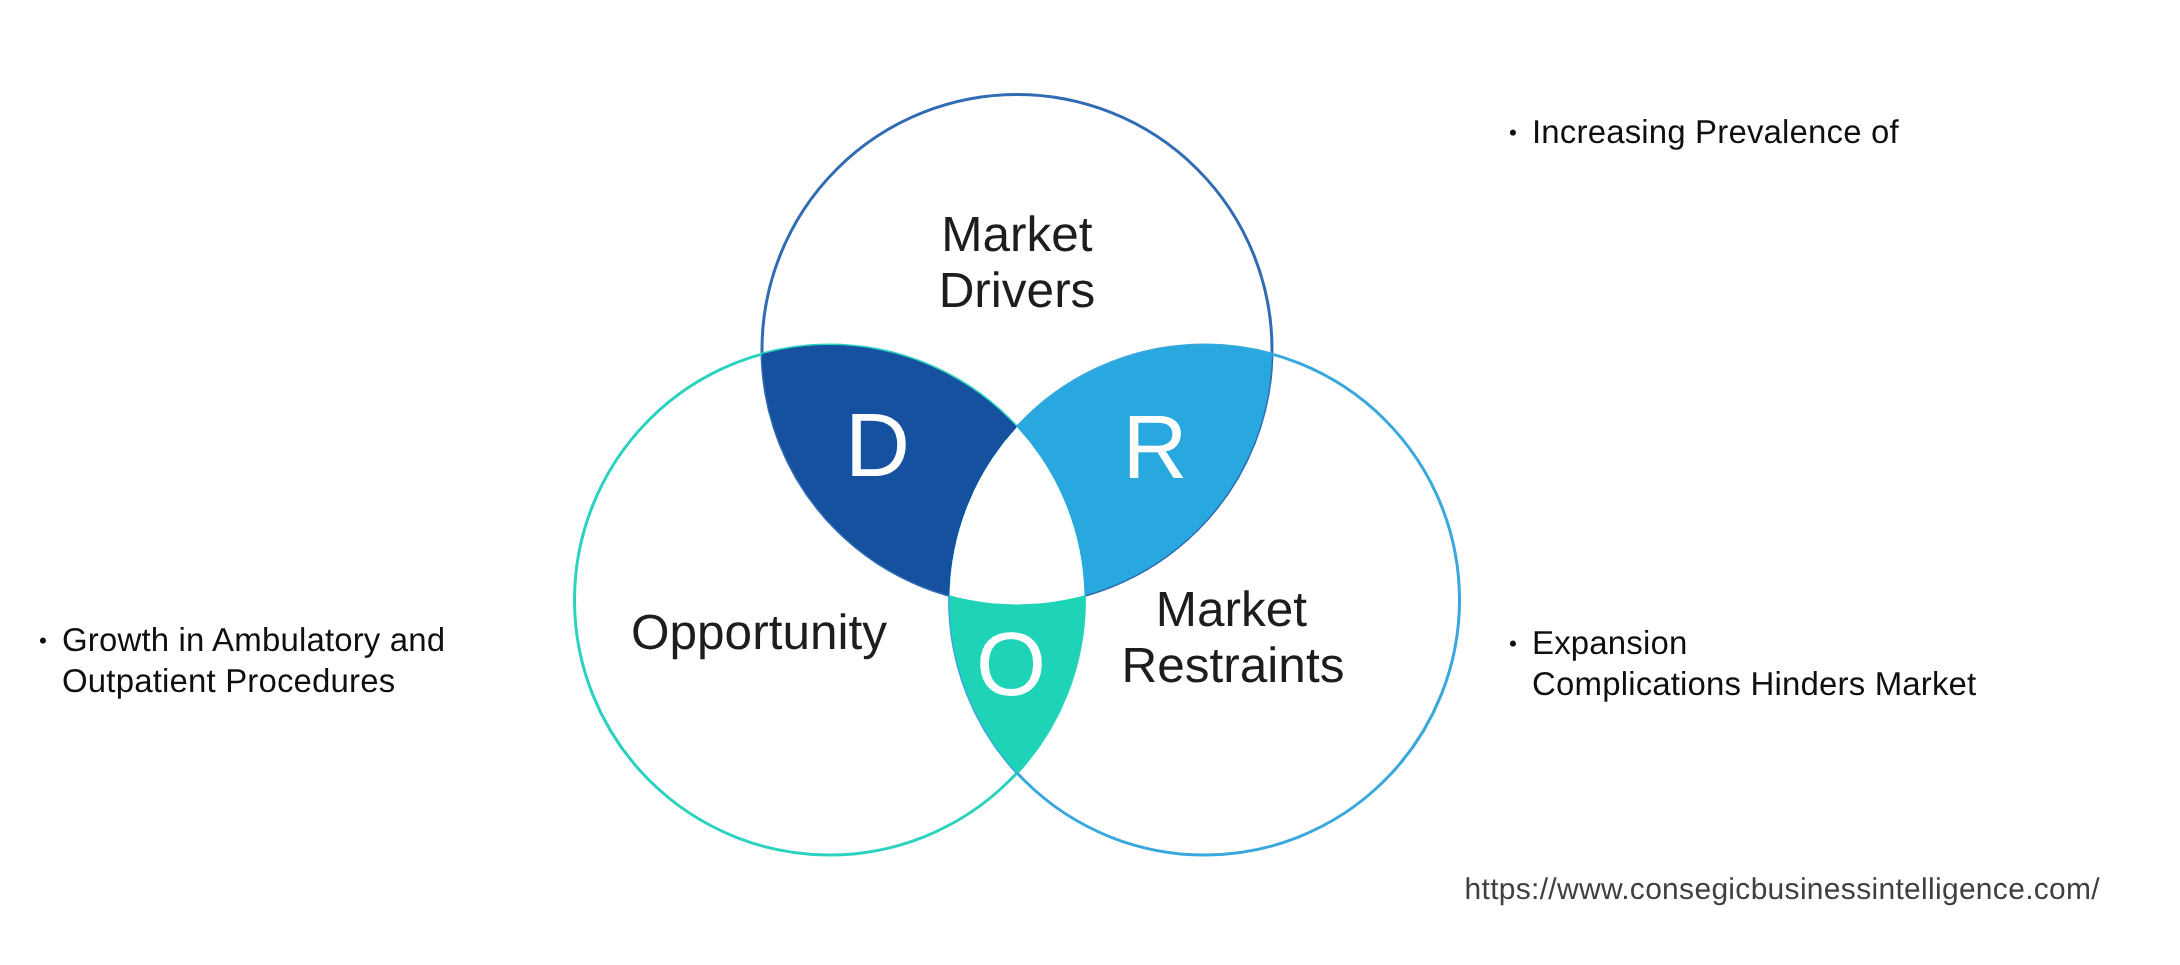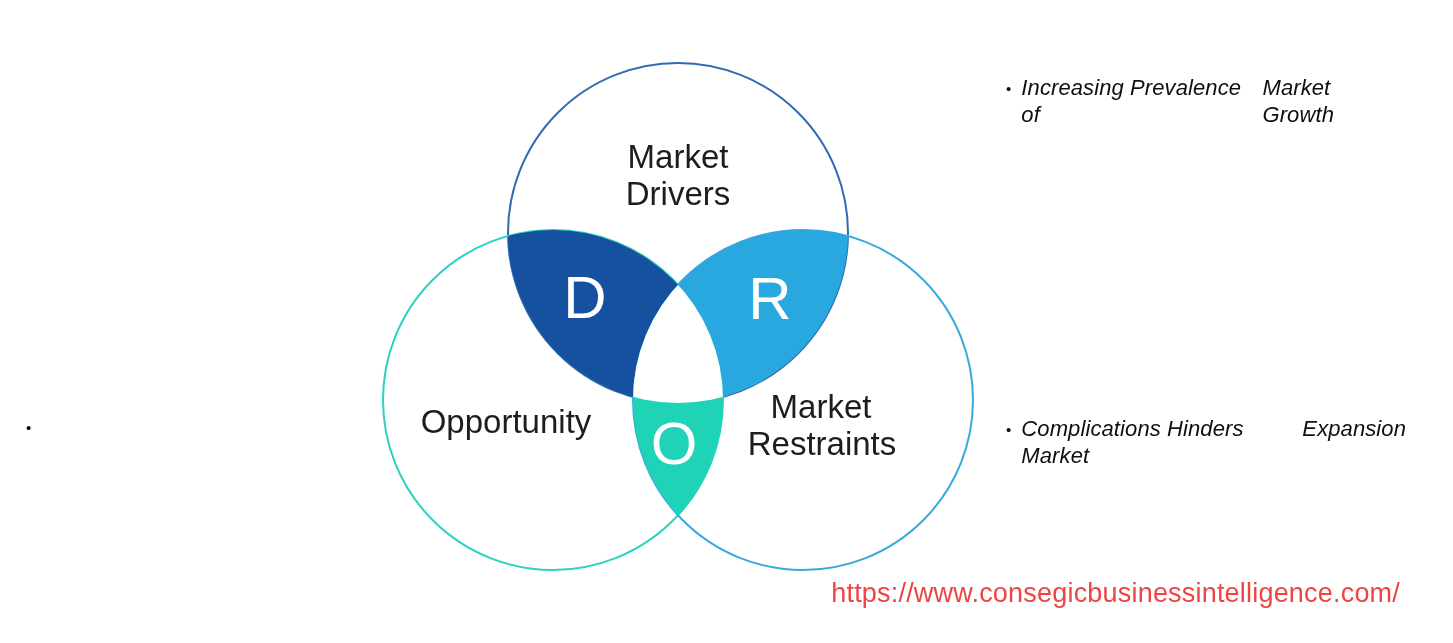--- a/index.html
+++ b/index.html
@@ -43,29 +43,29 @@
     letter-spacing: 0.1px;
   }
   .note .bullet {
     font-size: 15px;
     line-height: 27px;
     padding-top: 1px;
     flex: 0 0 auto;
   }
   .note .lines {
     display: flex;
-    font-style: italic;
+    flex-direction: column;
   }
   #footer-url {
     position: absolute;
     top: 581px;
     right: 53px;
-    font-size: 27px;
+    font-size: 20px;
     line-height: 24px;
-    color: #ef4444;
+    color: #404040;
     letter-spacing: 0.2px;
   }
 </style>
 </head>
 <body>
 
 <div id="stage">
 
   <svg id="venn-svg" width="1453" height="643" viewBox="0 0 1453 643">
     <defs>
@@ -107,33 +107,34 @@
     <text class="circle-label" x="678" y="193" dominant-baseline="central">Drivers</text>
     <text class="circle-label" x="506" y="421" dominant-baseline="central">Opportunity</text>
     <text class="circle-label" x="821" y="406" dominant-baseline="central">Market</text>
     <text class="circle-label" x="822" y="443" dominant-baseline="central">Restraints</text>
   </svg>
 
   <div class="note" style="left:1006px; top:74px; width:400px;">
     <span class="bullet">•</span>
     <span class="lines">
       <span>Increasing Prevalence of</span>
-      <span>Market Growth</span>
     </span>
   </div>
 
   <div class="note" style="left:26px; top:413px; width:360px;">
     <span class="bullet">•</span>
     <span class="lines">
+      <span>Growth in Ambulatory and</span>
+      <span>Outpatient Procedures</span>
     </span>
   </div>
 
   <div class="note" style="left:1006px; top:415px; width:400px;">
     <span class="bullet">•</span>
     <span class="lines">
+      <span>Expansion</span>
       <span>Complications Hinders Market</span>
-      <span>Expansion</span>
     </span>
   </div>
 
   <div id="footer-url">https://www.consegicbusinessintelligence.com/</div>
 
 </div>
 
 </body></html>

